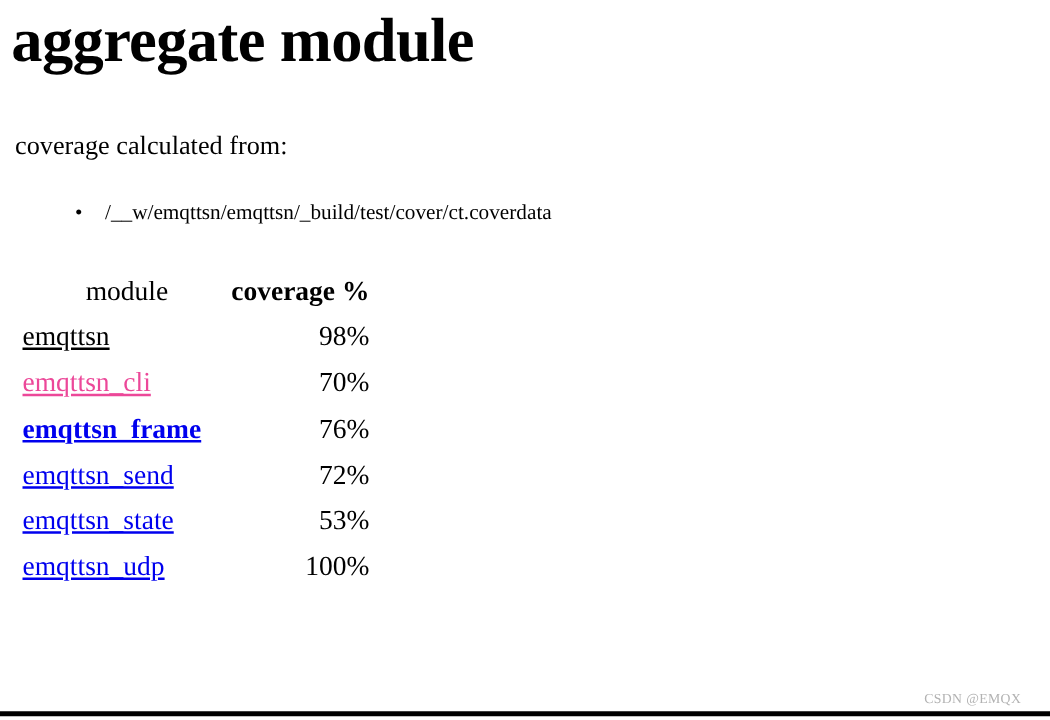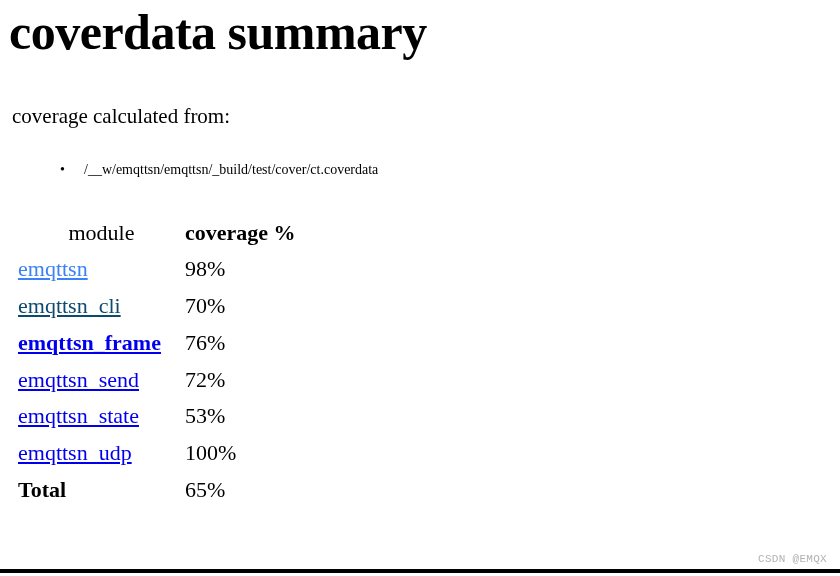--- a/index.html
+++ b/index.html
@@ -28,21 +28,21 @@
     margin: 42px 0 0 12px;
   }
   ul.source-list {
     margin: 30px 0 0 0;
     padding: 0;
     list-style: none;
   }
   ul.source-list li {
     position: relative;
     margin-left: 84px;
-    font-size: 14px;
+    font-size: 17px;
     line-height: 24px;
   }
   ul.source-list li::before {
     content: "\2022";
     position: absolute;
     left: -24px;
     top: 0;
   }
   table.coverage-table {
     margin: 33px 0 0 18px;
@@ -63,89 +63,85 @@
   }
   th.mod-head {
     text-align: center;
     font-weight: normal;
   }
   th.cov-head {
     text-align: left;
     font-weight: bold;
   }
   td.cov-cell {
-    text-align: left;
+    text-align: right;
   }
   td.mod-cell a {
     text-decoration: underline;
   }
   td.mod-cell.total-cell {
     font-weight: bold;
   }
   .watermark {
     position: absolute;
     top: 553px;
-    right: 13px;
-    font-family: Liberation Mono, monospace;
+    right: 23px;
+    font-family: Liberation Serif, serif;
     font-size: 11px;
     letter-spacing: 0.3px;
   }
   .bottom-bar {
     position: absolute;
     left: 0;
     right: 0;
     bottom: 3px;
     height: 4px;
   }
 </style>
 </head>
 <body style="background: rgb(255, 255, 255); color: rgb(0, 0, 0);">
 
-<h1 class="page-title">coverdata summary</h1>
+<h1 class="page-title">aggregate module</h1>
 
 <p class="intro-text">coverage calculated from:</p>
 
 <ul class="source-list">
   <li>/__w/emqttsn/emqttsn/_build/test/cover/ct.coverdata</li>
 </ul>
 
 <table class="coverage-table">
   <thead>
     <tr>
       <th class="mod-head">module</th>
       <th class="cov-head">coverage %</th>
     </tr>
   </thead>
   <tbody>
     <tr>
-      <td class="mod-cell"><a href="#" style="color: #3b82f6;">emqttsn</a></td>
+      <td class="mod-cell"><a href="#" style="color: #000000;">emqttsn</a></td>
       <td class="cov-cell">98%</td>
     </tr>
     <tr>
-      <td class="mod-cell"><a href="#" style="color: #0c4a6e; text-decoration: underline;">emqttsn_cli</a></td>
+      <td class="mod-cell"><a href="#" style="color: #ec4899; text-decoration: underline;">emqttsn_cli</a></td>
       <td class="cov-cell">70%</td>
     </tr>
     <tr>
       <td class="mod-cell"><a href="#" style="color: rgb(0, 0, 238); font-weight: bold;">emqttsn_frame</a></td>
       <td class="cov-cell">76%</td>
     </tr>
     <tr>
       <td class="mod-cell"><a href="#" style="color: rgb(0, 0, 238);">emqttsn_send</a></td>
       <td class="cov-cell">72%</td>
     </tr>
     <tr>
       <td class="mod-cell"><a href="#" style="color: rgb(0, 0, 238);">emqttsn_state</a></td>
       <td class="cov-cell">53%</td>
     </tr>
     <tr>
       <td class="mod-cell"><a href="#" style="color: rgb(0, 0, 238);">emqttsn_udp</a></td>
       <td class="cov-cell">100%</td>
     </tr>
-    <tr>
-      <td class="mod-cell total-cell">Total</td>
-      <td class="cov-cell">65%</td>
-    </tr>
   </tbody>
 </table>
 
 <div class="watermark" style="color: rgb(178, 178, 178);">CSDN @EMQX</div>
 
 <div class="bottom-bar" style="background: rgb(0, 0, 0);"></div>
 
 </body></html>

